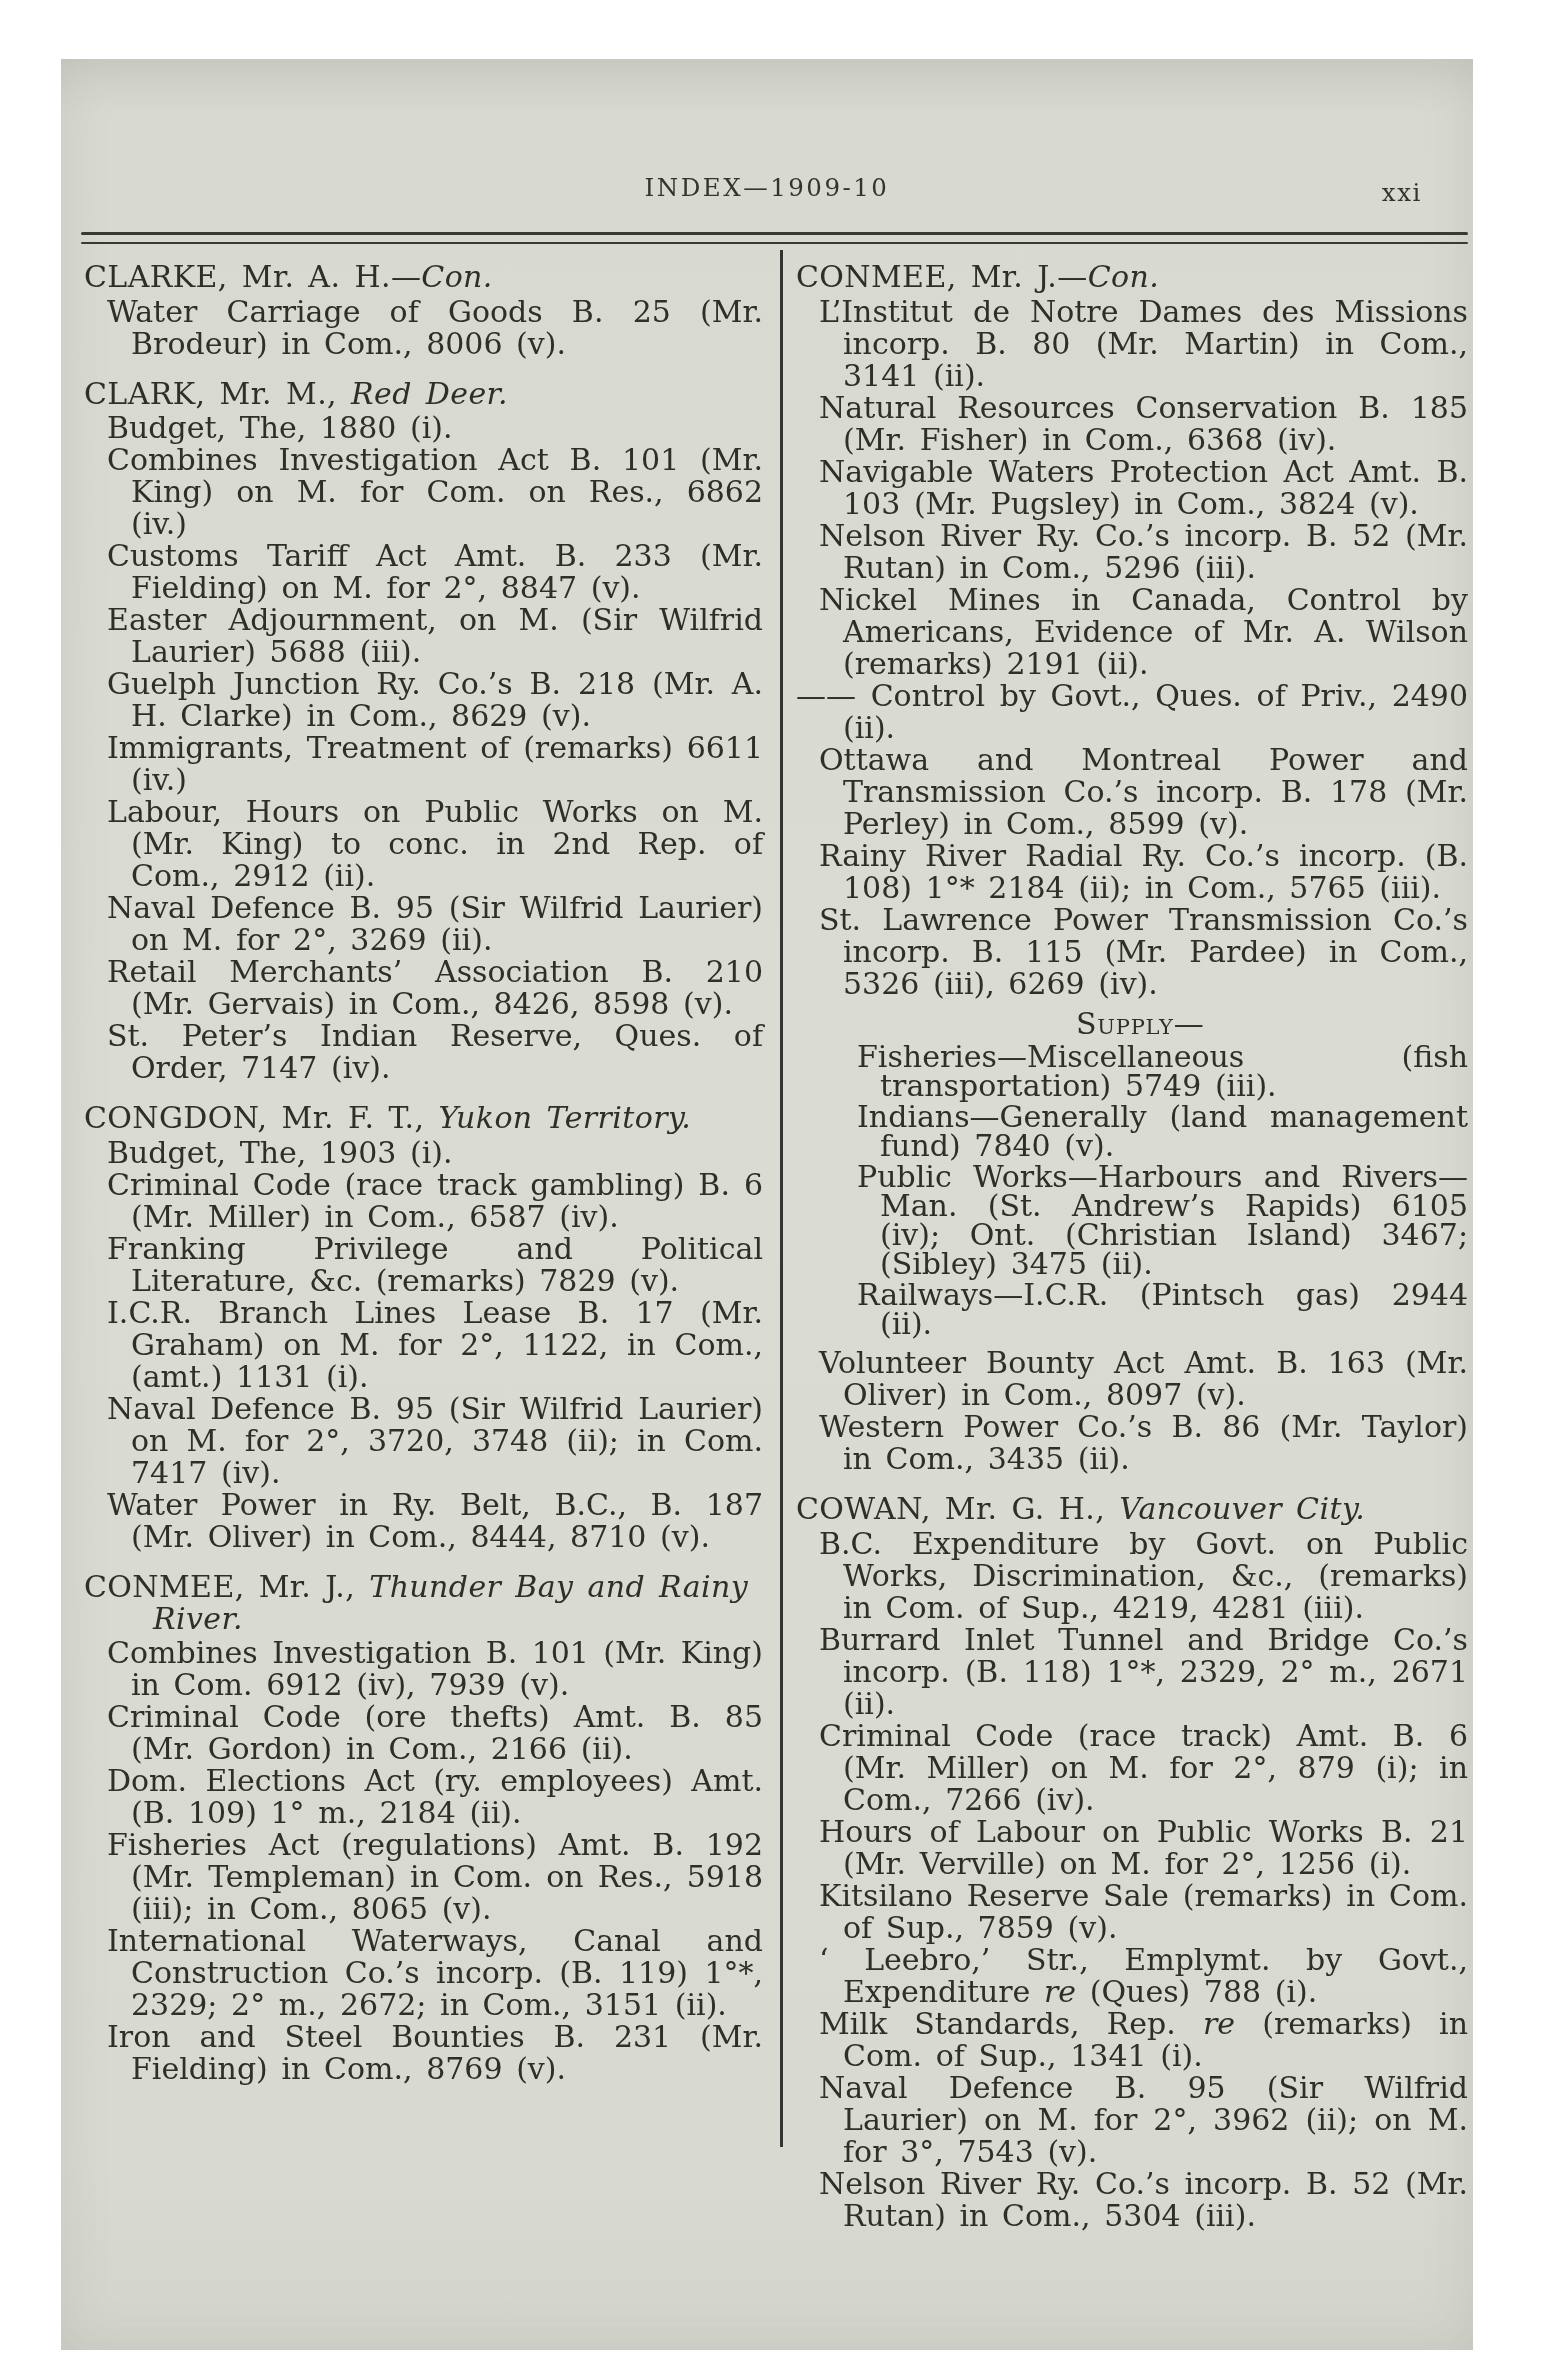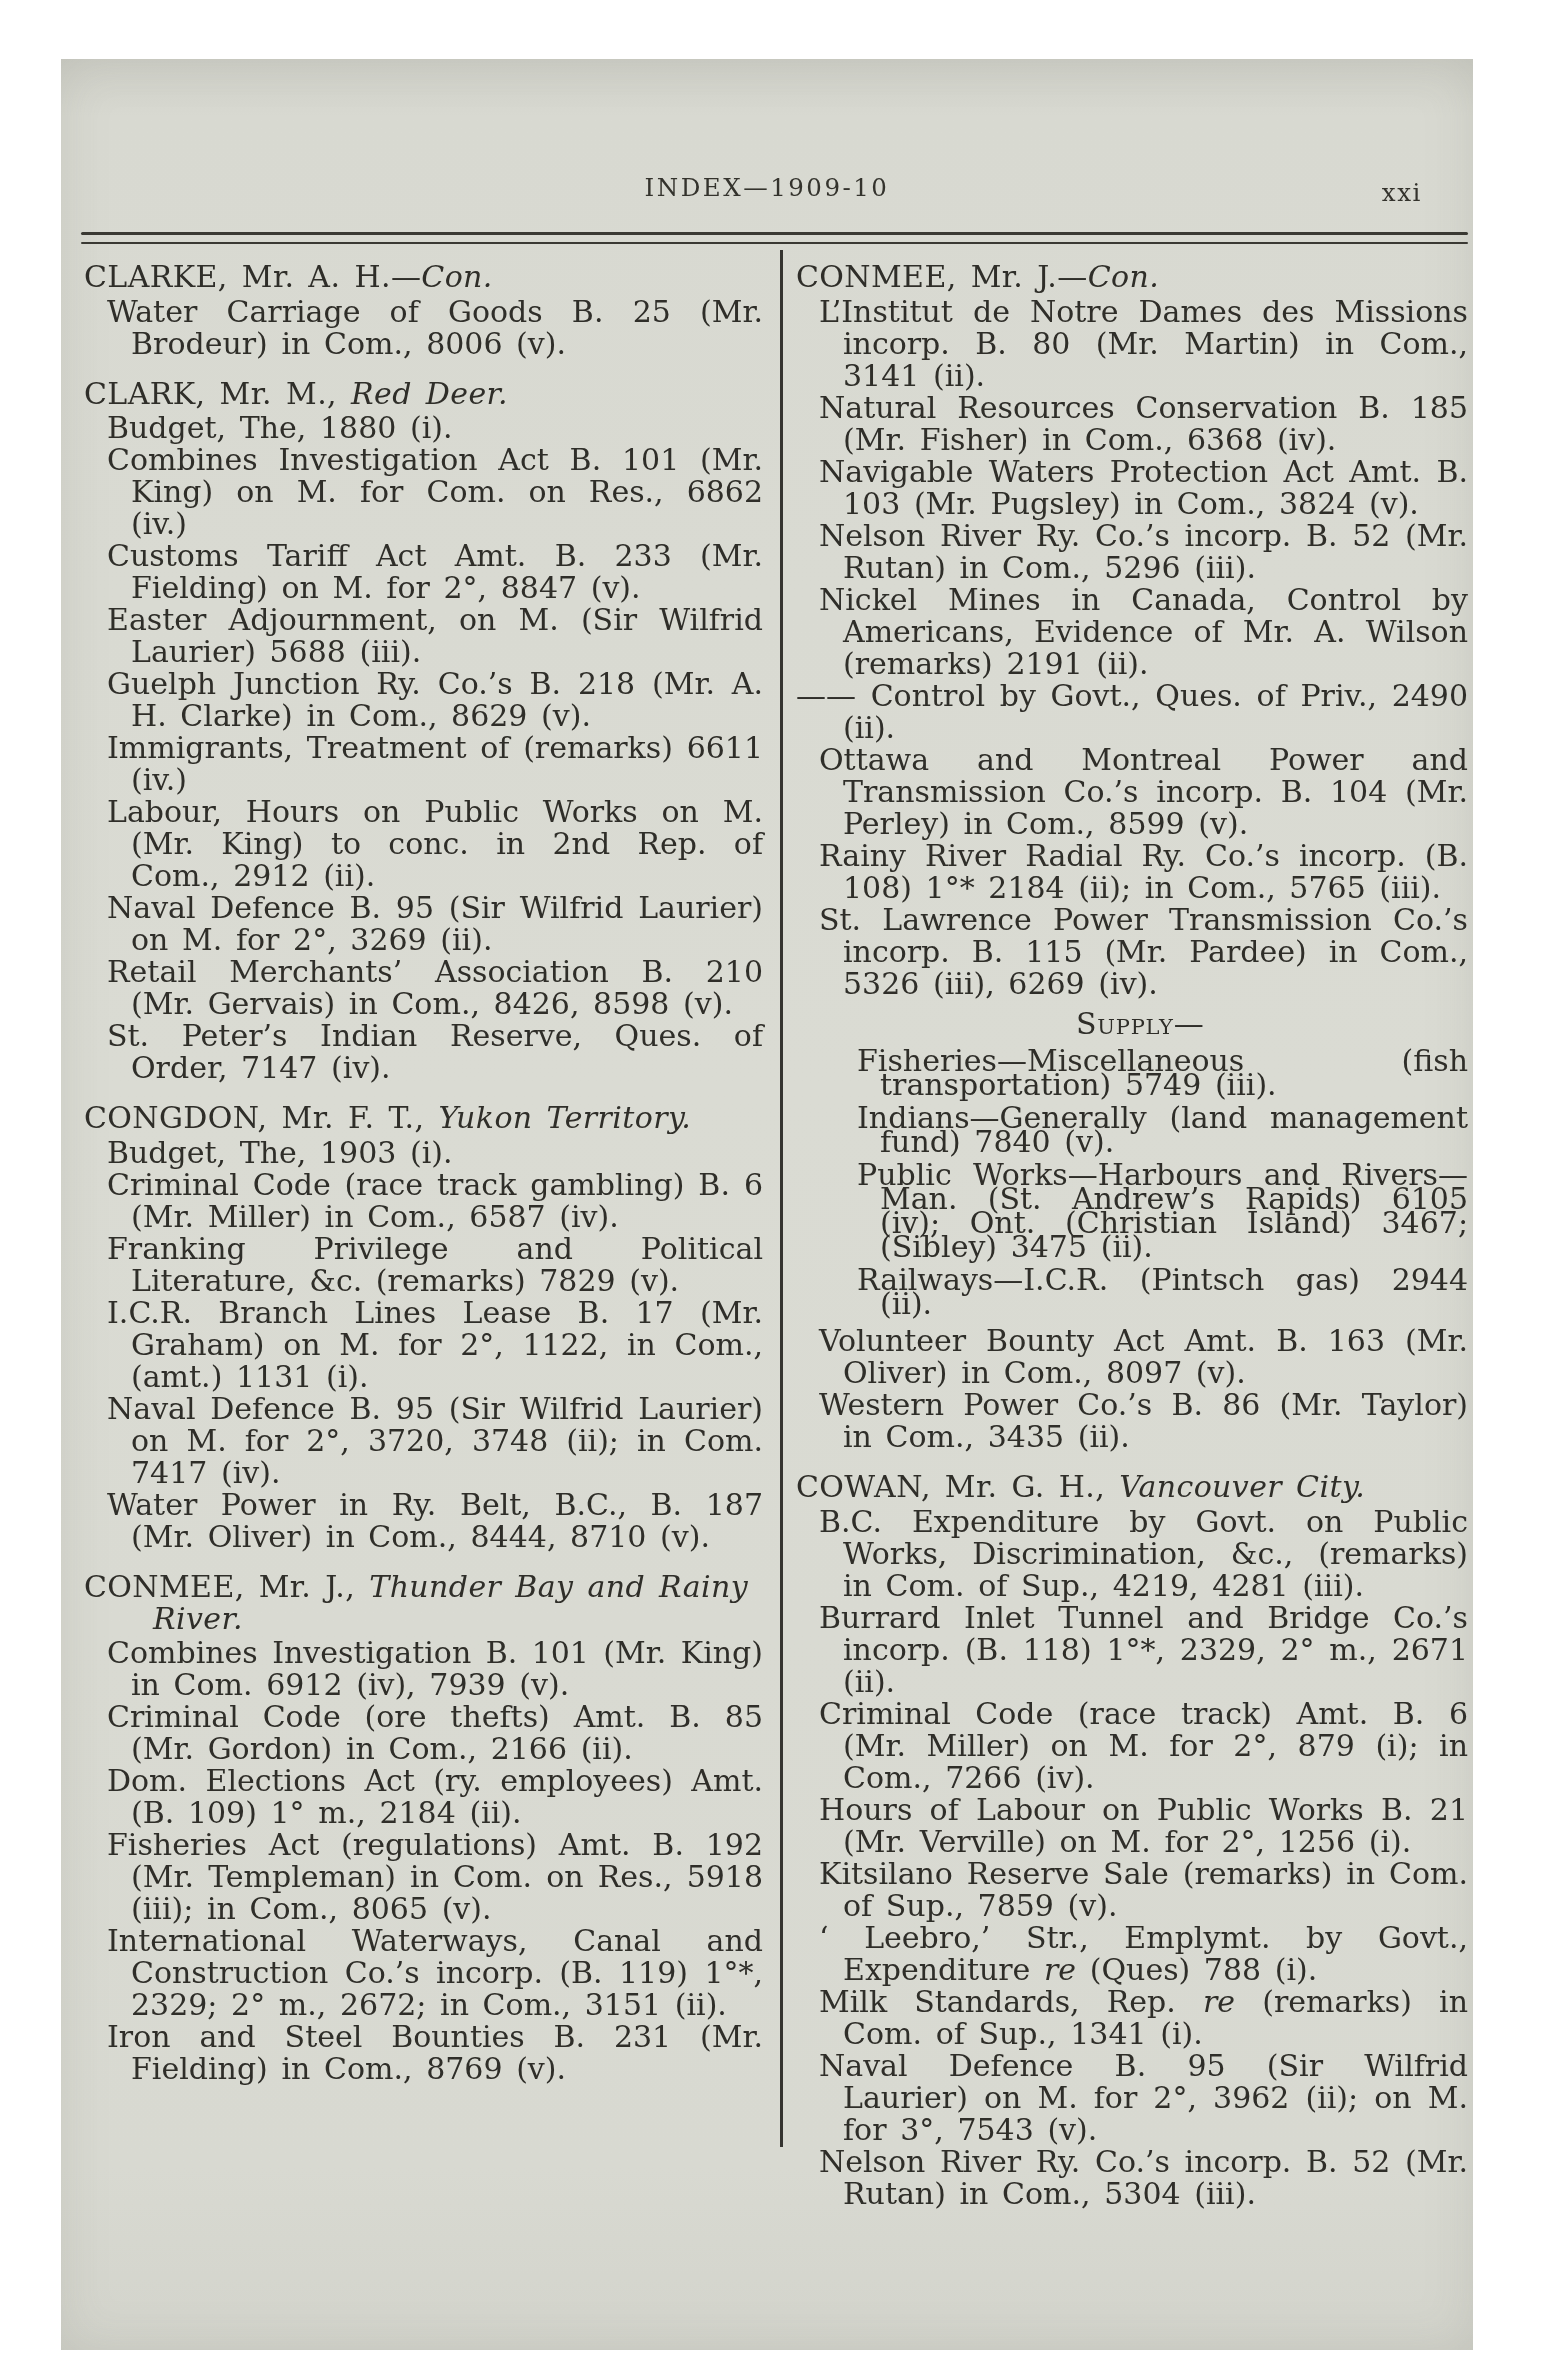--- a/index.html
+++ b/index.html
@@ -59,22 +59,22 @@
     text-indent:-47px;
   }
   .entry.mt{margin-top:9.8px;}
   .entry.supply-head{
     padding-left:16.4px;text-indent:0;
     margin-top:8.2px;margin-bottom:1.6px;
     text-align:center;
   }
   .entry.sub{
     padding-left:84px;text-indent:-23px;
-    line-height:24px;
-    margin:9px 0;
+    line-height:29px;
+    margin:2px 0;
   }
   .it{font-style:italic;}
   .sc{font-variant:small-caps;letter-spacing:0.8px;}
 </style>
 </head>
 <body>
 
 <div class="canvas">
   <div class="paper">
     <div class="page-header-title">INDEX—1909-10</div>
@@ -123,21 +123,21 @@
       </div>
     <div class="column col-right">
         <div class="section">
           <div class="heading"><span>CONMEE, Mr. J.</span><span>—</span><span class="it">Con.</span></div>
           <p class="entry"><span>L’Institut de Notre Dames des Missions incorp. B. 80 (Mr. Martin) in Com., 3141 (ii).</span></p>
           <p class="entry"><span>Natural Resources Conservation B. 185 (Mr. Fisher) in Com., 6368 (iv).</span></p>
           <p class="entry"><span>Navigable Waters Protection Act Amt. B. 103 (Mr. Pugsley) in Com., 3824 (v).</span></p>
           <p class="entry"><span>Nelson River Ry. Co.’s incorp. B. 52 (Mr. Rutan) in Com., 5296 (iii).</span></p>
           <p class="entry"><span>Nickel Mines in Canada, Control by Americans, Evidence of Mr. A. Wilson (remarks) 2191 (ii).</span></p>
           <p class="entry dash"><span>—— Control by Govt., Ques. of Priv., 2490 (ii).</span></p>
-          <p class="entry"><span>Ottawa and Montreal Power and Transmission Co.’s incorp. B. 104 (Mr. Perley) in Com., 8599 (v).</span></p>
+          <p class="entry"><span>Ottawa and Montreal Power and Transmission Co.’s incorp. B. 178 (Mr. Perley) in Com., 8599 (v).</span></p>
           <p class="entry"><span>Rainy River Radial Ry. Co.’s incorp. (B. 108) 1°* 2184 (ii); in Com., 5765 (iii).</span></p>
           <p class="entry"><span>St. Lawrence Power Transmission Co.’s incorp. B. 115 (Mr. Pardee) in Com., 5326 (iii), 6269 (iv).</span></p>
           <p class="entry supply-head"><span class="sc">Supply—</span></p>
           <p class="entry sub"><span>Fisheries—Miscellaneous (fish transportation) 5749 (iii).</span></p>
           <p class="entry sub"><span>Indians—Generally (land management fund) 7840 (v).</span></p>
           <p class="entry sub"><span>Public Works—Harbours and Rivers—Man. (St. Andrew’s Rapids) 6105 (iv); Ont. (Christian Island) 3467; (Sibley) 3475 (ii).</span></p>
           <p class="entry sub"><span>Railways—I.C.R. (Pintsch gas) 2944 (ii).</span></p>
           <p class="entry mt"><span>Volunteer Bounty Act Amt. B. 163 (Mr. Oliver) in Com., 8097 (v).</span></p>
           <p class="entry"><span>Western Power Co.’s B. 86 (Mr. Taylor) in Com., 3435 (ii).</span></p>
         </div>

